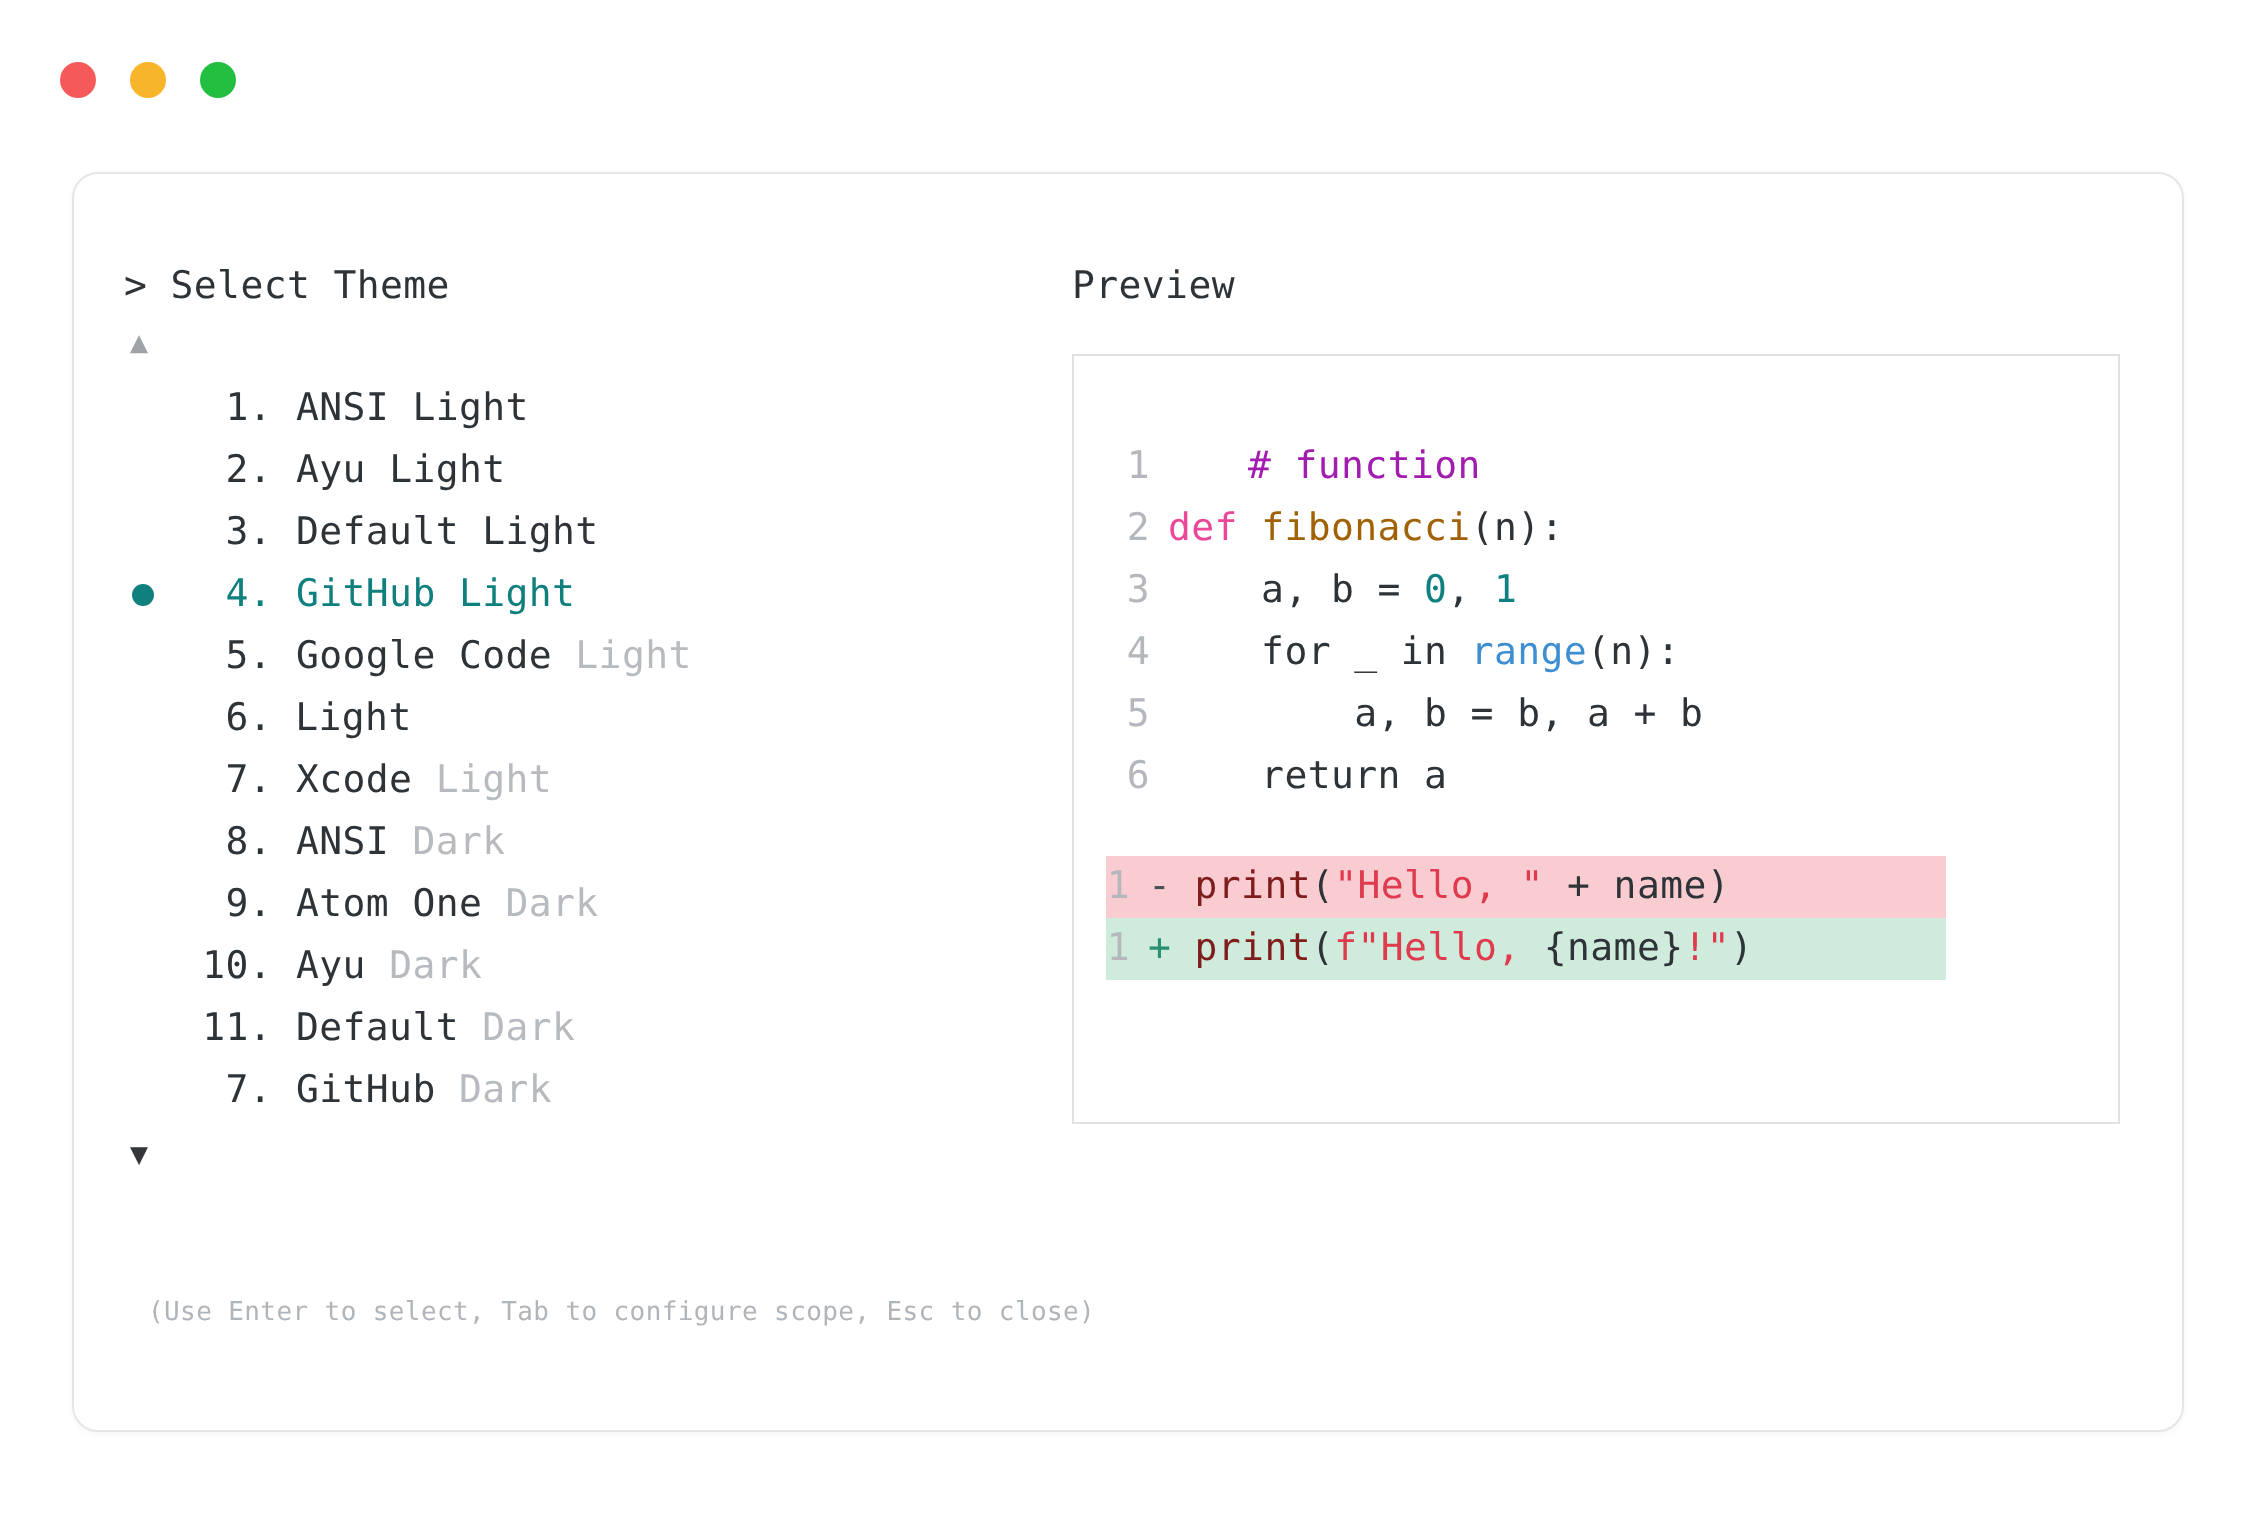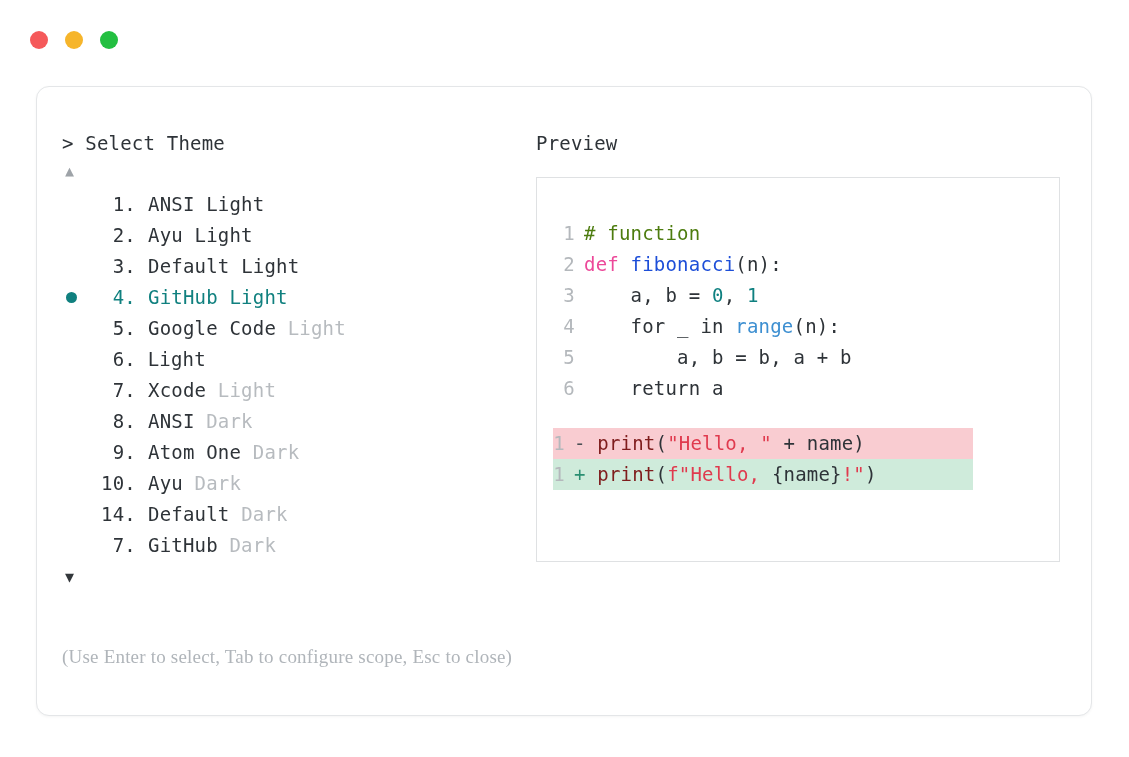--- a/index.html
+++ b/index.html
@@ -137,28 +137,27 @@
   .variant-dim { color: #b7bbbf; }
   .variant-strong { color: #2e3338; }
   .theme-item.selected .idx,
   .theme-item.selected .idx-dot,
   .theme-item.selected .theme-name,
   .theme-item.selected .theme-variant { color: #10807f; }
 
   
   .hint {
     position: absolute;
-    left: 25px;
+    left: 37px;
     top: 558px;
-    font-size: 19px;
+    font-size: 13px;
     line-height: 24px;
     color: #b0b5ba;
     letter-spacing: 0.2px;
     white-space: pre;
-    font-family: Liberation Serif, serif;
   }
 
   
   .preview-box {
     margin-top: 22px;
     width: 524px;
     height: 385px;
     box-sizing: border-box;
     border: 1px solid #dfe1e3;
     background: #ffffff;
@@ -176,23 +175,23 @@
     display: inline-block;
     width: 22px;
     text-align: right;
     color: #b4b8bc;
     margin-left: 16px;
     margin-right: 9px;
   }
   .blank-row { height: 24px; display: block; }
 
   .tok-plain   { color: #2e3338; }
-  .tok-comment { color: #4d7c0f; }
+  .tok-comment { color: #a21caf; margin-left: 40px; }
   .tok-kw      { color: #ec4899; }
-  .tok-fn      { color: #1d4ed8; }
+  .tok-fn      { color: #a16207; }
   .tok-num     { color: #0f8080; }
   .tok-builtin { color: #3d8fd1; }
   .tok-str     { color: #e03a4e; }
   .tok-call    { color: #7f1d1d; }
 
   .diff-row {
     display: block;
     height: 31px;
     margin-left: 16px;
     width: 420px;
@@ -230,21 +229,21 @@
           <div class="theme-item"><span class="bullet-slot"></span><span class="idx">1.</span><span class="theme-name">ANSI</span><span> </span><span class="theme-variant variant-strong">Light</span></div>
           <div class="theme-item"><span class="bullet-slot"></span><span class="idx">2.</span><span class="theme-name">Ayu</span><span> </span><span class="theme-variant variant-strong">Light</span></div>
           <div class="theme-item"><span class="bullet-slot"></span><span class="idx">3.</span><span class="theme-name">Default</span><span> </span><span class="theme-variant variant-strong">Light</span></div>
           <div class="theme-item selected"><span class="bullet-slot"><span class="bullet"></span></span><span class="idx">4.</span><span class="theme-name">GitHub</span><span> </span><span class="theme-variant variant-strong">Light</span></div>
           <div class="theme-item"><span class="bullet-slot"></span><span class="idx">5.</span><span class="theme-name">Google Code</span><span> </span><span class="theme-variant variant-dim">Light</span></div>
           <div class="theme-item"><span class="bullet-slot"></span><span class="idx">6.</span><span> </span><span class="theme-variant variant-strong">Light</span></div>
           <div class="theme-item"><span class="bullet-slot"></span><span class="idx">7.</span><span class="theme-name">Xcode</span><span> </span><span class="theme-variant variant-dim">Light</span></div>
           <div class="theme-item"><span class="bullet-slot"></span><span class="idx">8.</span><span class="theme-name">ANSI</span><span> </span><span class="theme-variant variant-dim">Dark</span></div>
           <div class="theme-item"><span class="bullet-slot"></span><span class="idx">9.</span><span class="theme-name">Atom One</span><span> </span><span class="theme-variant variant-dim">Dark</span></div>
           <div class="theme-item"><span class="bullet-slot"></span><span class="idx">10.</span><span class="theme-name">Ayu</span><span> </span><span class="theme-variant variant-dim">Dark</span></div>
-          <div class="theme-item"><span class="bullet-slot"></span><span class="idx">14.</span><span class="theme-name">Default</span><span> </span><span class="theme-variant variant-dim">Dark</span></div>
+          <div class="theme-item"><span class="bullet-slot"></span><span class="idx">11.</span><span class="theme-name">Default</span><span> </span><span class="theme-variant variant-dim">Dark</span></div>
           <div class="theme-item"><span class="bullet-slot"></span><span class="idx">7.</span><span class="theme-name">GitHub</span><span> </span><span class="theme-variant variant-dim">Dark</span></div>
         </div>
 
       <div class="scroll-arrow down">▼</div>
     </div>
 
     <div class="right-col">
       <div class="section-label">Preview</div>
       <div class="preview-box">
         <div class="code" id="code-block"><span class="code-row"><span class="ln">1</span><span class="tok-comment"># function</span></span><span class="code-row"><span class="ln">2</span><span class="tok-kw">def </span><span class="tok-fn">fibonacci</span><span class="tok-plain">(n):</span></span><span class="code-row"><span class="ln">3</span><span class="tok-plain">    a, b = </span><span class="tok-num">0</span><span class="tok-plain">, </span><span class="tok-num">1</span></span><span class="code-row"><span class="ln">4</span><span class="tok-plain">    for _ in </span><span class="tok-builtin">range</span><span class="tok-plain">(n):</span></span><span class="code-row"><span class="ln">5</span><span class="tok-plain">        a, b = b, a + b</span></span><span class="code-row"><span class="ln">6</span><span class="tok-plain">    return a</span></span><span class="blank-row"></span><span class="diff-row diff-del"><span class="diff-ln">1</span><span class="diff-mark-del">-</span><span> </span><span class="tok-call">print</span><span class="tok-plain">(</span><span class="tok-str">"Hello, "</span><span class="tok-plain"> + name)</span></span><span class="diff-row diff-add"><span class="diff-ln">1</span><span class="diff-mark-add">+</span><span> </span><span class="tok-call">print</span><span class="tok-plain">(</span><span class="tok-str">f"Hello, </span><span class="tok-plain">{name}</span><span class="tok-str">!"</span><span class="tok-plain">)</span></span></div>

